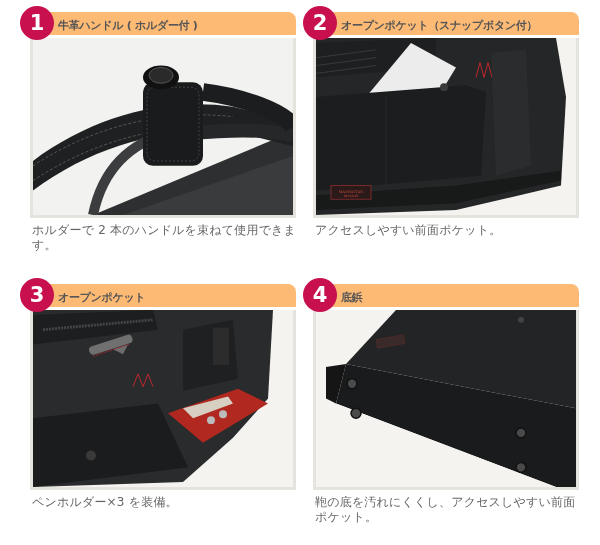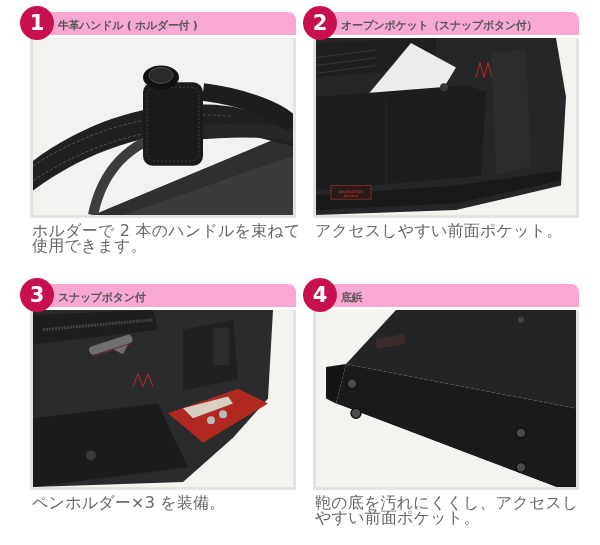--- a/index.html
+++ b/index.html
@@ -2,40 +2,40 @@
 <html><head>
   <meta charset="utf-8">
   <style>
     * { box-sizing: border-box; margin: 0; padding: 0; }
     html, body { width: 600px; height: 545px; background: #ffffff; overflow: hidden; }
     body { position: relative; font-family: "DejaVu Sans", "Liberation Sans", sans-serif; }
 
     .panel { position: absolute; width: 276px; }
     .panel-header {
       position: absolute; left: 10px; top: 6px; width: 266px; height: 23px;
-      background: #f9a8d4; border-radius: 0 8px 0 0;
+      background: #fdba74; border-radius: 0 8px 0 0;
     }
     .panel-title {
       position: absolute; left: 28px; top: 6px;
       font-size: 11px; font-weight: bold; color: #555; white-space: nowrap; letter-spacing: -0.3px;
     }
     .num-badge {
       position: absolute; left: 0; top: 0; width: 34px; height: 34px; border-radius: 50%;
       background: #c8104e; color: #fff; font-family: "DejaVu Sans", sans-serif; font-weight: bold;
       font-size: 21px; line-height: 34px; text-align: center; z-index: 3;
     }
     .photo-frame {
       position: absolute; left: 10px; top: 32px; width: 266px; height: 180px;
       background: #f4f3ef; border: 3px solid #e4e3de; border-top: none;
       overflow: hidden;
     }
     .photo { position: absolute; left: 0; top: 0; width: 100%; height: 100%; }
     .caption {
       position: absolute; left: 12px; top: 217px; width: 270px;
-      font-size: 16px; line-height: 15px; color: #666; letter-spacing: 0.2px;
+      font-size: 12px; line-height: 15px; color: #666; letter-spacing: 0.2px;
     }
     svg { display: block; }
   </style>
 </head>
 <body>
 
 <div class="panel" style="left:20px; top:6px;">
   <div class="num-badge">1</div>
   <div class="panel-header">
     <span class="panel-title">牛革ハンドル ( ホルダー付 )</span>
@@ -82,21 +82,21 @@
       <text x="35" y="158" font-size="3.5" fill="#c9463c" text-anchor="middle" font-family="DejaVu Serif, serif">MANHATTAN</text>
       <text x="35" y="162" font-size="3" fill="#c9463c" text-anchor="middle" font-family="DejaVu Serif, serif">PASSAGE</text>
     </svg>
   </div>
   <div class="caption">アクセスしやすい前面ポケット。</div>
 </div>
 
 <div class="panel" style="left:20px; top:278px;">
   <div class="num-badge">3</div>
   <div class="panel-header">
-    <span class="panel-title">スナップボタン付</span>
+    <span class="panel-title">オープンポケット</span>
   </div>
   <div class="photo-frame">
     <svg class="photo" viewBox="0 0 260 180" preserveAspectRatio="none">
       <rect width="260" height="180" fill="#f4f3ef"></rect>
       <path d="M0 0 L240 0 L235 90 L200 130 L150 175 L0 180 Z" fill="#2a2b2c"></path>
       <path d="M0 5 L120 0 L125 20 L0 35 Z" fill="#1d1e1f"></path>
       <path d="M10 20 L120 10" stroke="#444" stroke-width="3" stroke-dasharray="2,1"></path>
       <path d="M80 40 L95 35 L90 45 Z" fill="#6c6c6c"></path>
       <rect x="55" y="38" width="45" height="9" rx="4" fill="#707070" transform="rotate(-18 55 38)"></rect>
       <line x1="60" y1="47" x2="96" y2="35" stroke="#c0262e" stroke-width="0.8" stroke-dasharray="2,1"></line>

